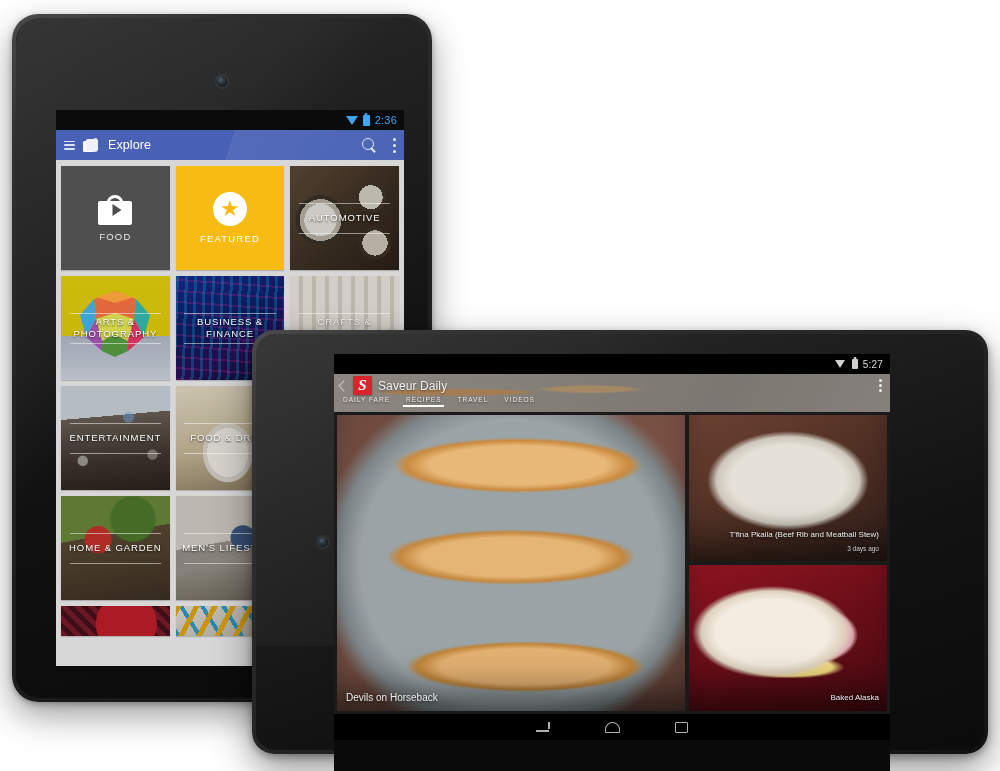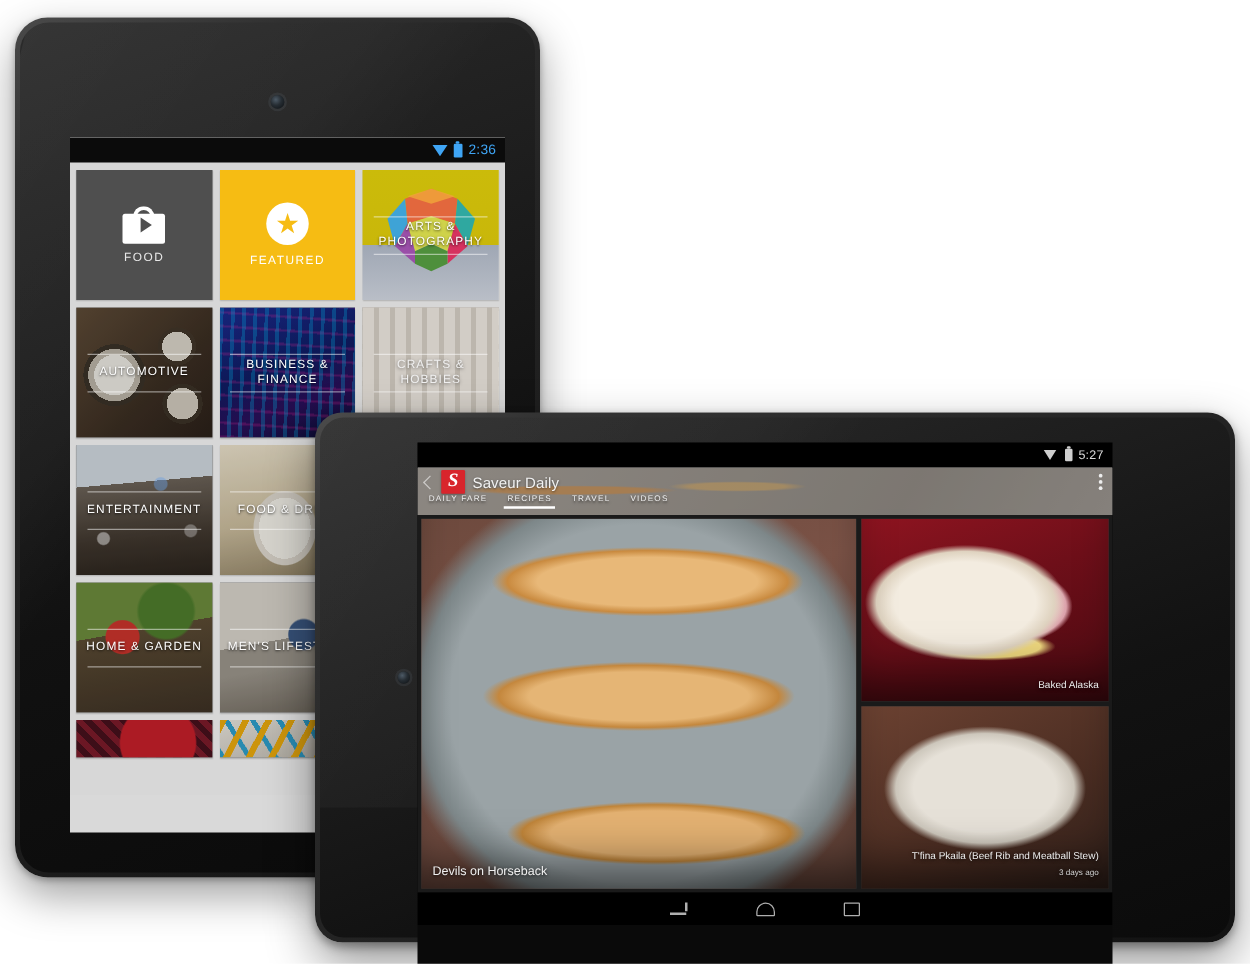--- a/index.html
+++ b/index.html
@@ -297,20 +297,39 @@
     <div id="screen1">
 
       <div class="statusbar blue">
         <span class="wifi-ico">
             <i></i>
           </span>
         <span class="batt-ico"></span>
         <span class="st-time">2:36</span>
       </div>
 
+      <div class="actionbar">
+        <span class="hamb">
+            <span></span>
+            <span></span>
+            <span></span>
+          </span>
+        <span class="news-ico">
+          <span class="pg p1"></span>
+            <span class="pg p3"></span>
+            <span class="pg p2"></span>
+        </span>
+        <span class="ab-title">Explore</span>
+        <span class="ab-search"></span>
+        <span class="ab-more">
+            <span></span>
+            <span></span>
+            <span></span>
+          </span>
+      </div>
 
       <div class="tilegrid">
 
         <div class="tile tile-store">
           <div class="bagwrap">
             <div class="bag">
               <div class="handle"></div>
                 <div class="body"></div>
                 <div class="play"></div>
             </div>
@@ -318,46 +337,46 @@
           </div>
         </div>
 
         <div class="tile tile-featured">
           <div class="starwrap">
             <div class="starcirc">
                 <span class="star">★</span>
               </div>
             <div class="lbl">FEATURED</div>
           </div>
+        </div>
+
+        <div class="tile">
+          <div class="ph bg-auto"></div>
+          <div class="rule t"></div>
+            <div class="rule b"></div>
+          <div class="cap">AUTOMOTIVE</div>
         </div>
 
         <div class="tile tile-arts">
           <svg class="poly" viewBox="0 0 78 70">
             <polygon points="39,2 60,10 58,30 39,24 20,30 18,10" fill="#e2673d"></polygon>
             <polygon points="60,10 74,26 68,48 58,30" fill="#2fa8a0"></polygon>
             <polygon points="18,10 4,26 10,48 20,30" fill="#3ea3d6"></polygon>
             <polygon points="39,24 58,30 52,52 39,46 26,52 20,30" fill="#cfd24a"></polygon>
             <polygon points="68,48 52,62 52,52 58,30" fill="#d6325f"></polygon>
             <polygon points="10,48 26,62 26,52 20,30" fill="#9a4fa8"></polygon>
             <polygon points="26,62 39,68 52,62 52,52 39,46 26,52" fill="#4e8f3c"></polygon>
             <polygon points="39,2 58,8 39,14 20,8" fill="#f0a33a" opacity=".85"></polygon>
           </svg>
           <div class="rule t"></div>
             <div class="rule b"></div>
           <div class="cap">ARTS &amp; PHOTOGRAPHY</div>
         </div>
 
         <div class="tile">
-          <div class="ph bg-auto"></div>
-          <div class="rule t"></div>
-            <div class="rule b"></div>
-          <div class="cap">AUTOMOTIVE</div>
-        </div>
-
-        <div class="tile">
           <div class="ph bg-biz"></div>
           <div class="rule t"></div>
             <div class="rule b"></div>
           <div class="cap">BUSINESS &amp; FINANCE</div>
         </div>
 
         <div class="tile">
           <div class="ph bg-crafts"></div>
           <div class="rule t"></div>
             <div class="rule b"></div>
@@ -457,35 +476,35 @@
 
       <div class="sv-body">
         <div class="sv-main">
           <div class="img-devils"></div>
           <div class="vign"></div>
           <div class="cap-main">Devils on Horseback</div>
         </div>
 
         <div class="sv-col">
           <div class="sv-card">
-            <div class="img-alaska"></div>
-            <div class="vign"></div>
-            <div class="cap-card">
-              <span>Baked Alaska</span>
-            </div>
-          </div>
-
-          <div class="sv-card">
             <div class="img-tfina"></div>
             <div class="vign"></div>
             <div class="cap-card">
               <span>T'fina Pkaila (Beef Rib and Meatball Stew)</span>
               <span class="ago">3 days ago</span>
             </div>
           </div>
+
+          <div class="sv-card">
+            <div class="img-alaska"></div>
+            <div class="vign"></div>
+            <div class="cap-card">
+              <span>Baked Alaska</span>
+            </div>
+          </div>
         </div>
       </div>
 
       <div class="navbar2">
         <span class="nav-back"></span>
         <span class="nav-home"></span>
         <span class="nav-rec"></span>
       </div>
     </div>
   </div>

